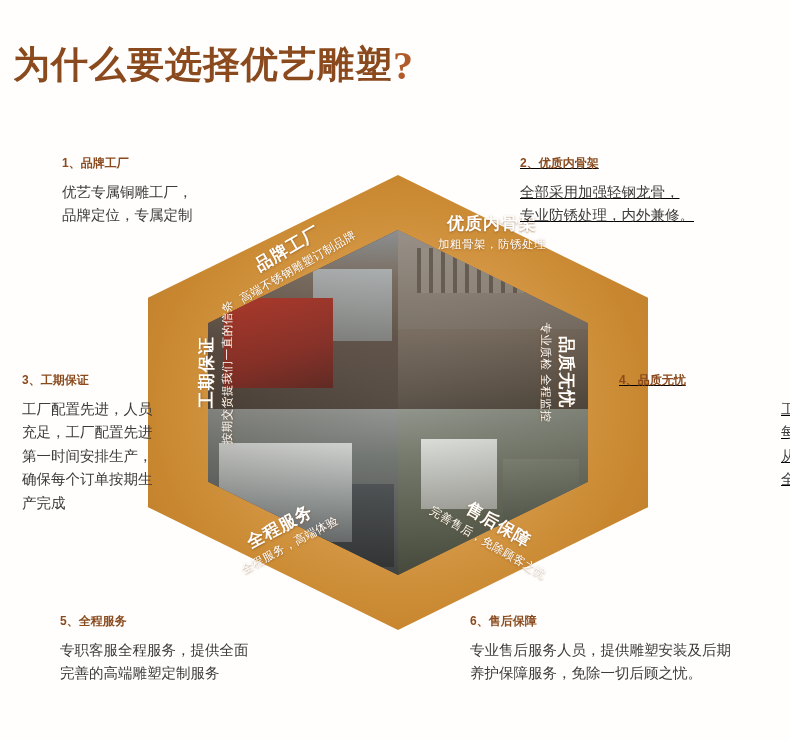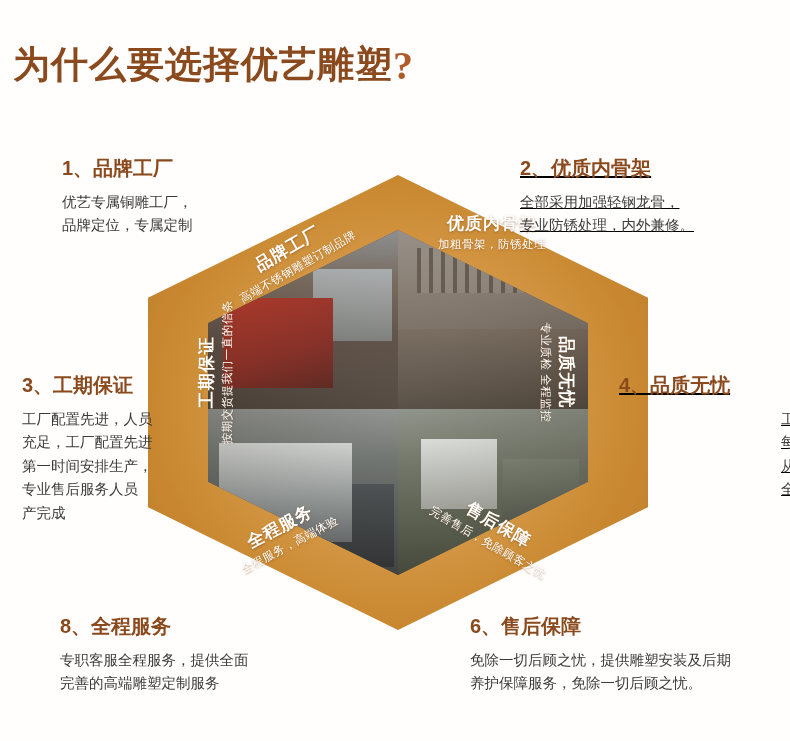--- a/index.html
+++ b/index.html
@@ -106,21 +106,21 @@
   
   .rl-4{left:280px;top:338px;transform:rotate(30deg);}
   
   .rl-5{left:82px;top:340px;transform:rotate(-28deg);}
   
   .rl-6{left:-5px;top:178px;transform:rotate(-90deg);}
 
   
   .cap{position:absolute;}
   .cap .cap-h{
-    font-size:20px;font-weight:bold;color:#8a4a1e;white-space:nowrap;
+    font-size:12px;font-weight:bold;color:#8a4a1e;white-space:nowrap;
     margin-bottom:9px;
   }
   .cap .cap-b{
     font-size:14.5px;color:#3b3b3b;line-height:1.62;
   }
   .cap.left{text-align:left;}
   .cap.right{text-align:left;text-decoration:underline;}
 
   .cap1{left:62px;top:155px;}
   .cap1 .cap-b{}
@@ -202,44 +202,44 @@
       <span>专业防锈处理，内外兼修。</span>
     </div>
   </div>
 
   <div class="cap cap3 left">
     <div class="cap-h">3、工期保证</div>
     <div class="cap-b">
       <span>工厂配置先进，人员</span>
       <span>充足，工厂配置先进</span>
       <span>第一时间安排生产，</span>
-      <span>专业售后服务人员</span>
+      <span>确保每个订单按期生</span>
       <span>产完成</span>
     </div>
   </div>
 
   <div class="cap cap4 right">
     <div class="cap-h">4、品质无忧</div>
     <div class="cap-b">
       <span>工厂专业质检人员跟踪</span>
       <span>每件雕塑生产全过程，</span>
       <span>从原材到生产直至发货</span>
       <span>全程品质监控</span>
     </div>
   </div>
 
   <div class="cap cap5 left">
-    <div class="cap-h">8、全程服务</div>
+    <div class="cap-h">5、全程服务</div>
     <div class="cap-b">
       <span>专职客服全程服务，提供全面</span>
       <span>完善的高端雕塑定制服务</span>
     </div>
   </div>
 
   <div class="cap cap6 left">
     <div class="cap-h">6、售后保障</div>
     <div class="cap-b">
-      <span>免除一切后顾之忧，提供雕塑安装及后期</span>
+      <span>专业售后服务人员，提供雕塑安装及后期</span>
       <span>养护保障服务，免除一切后顾之忧。</span>
     </div>
   </div>
 
 </div>
 
 </body></html>

